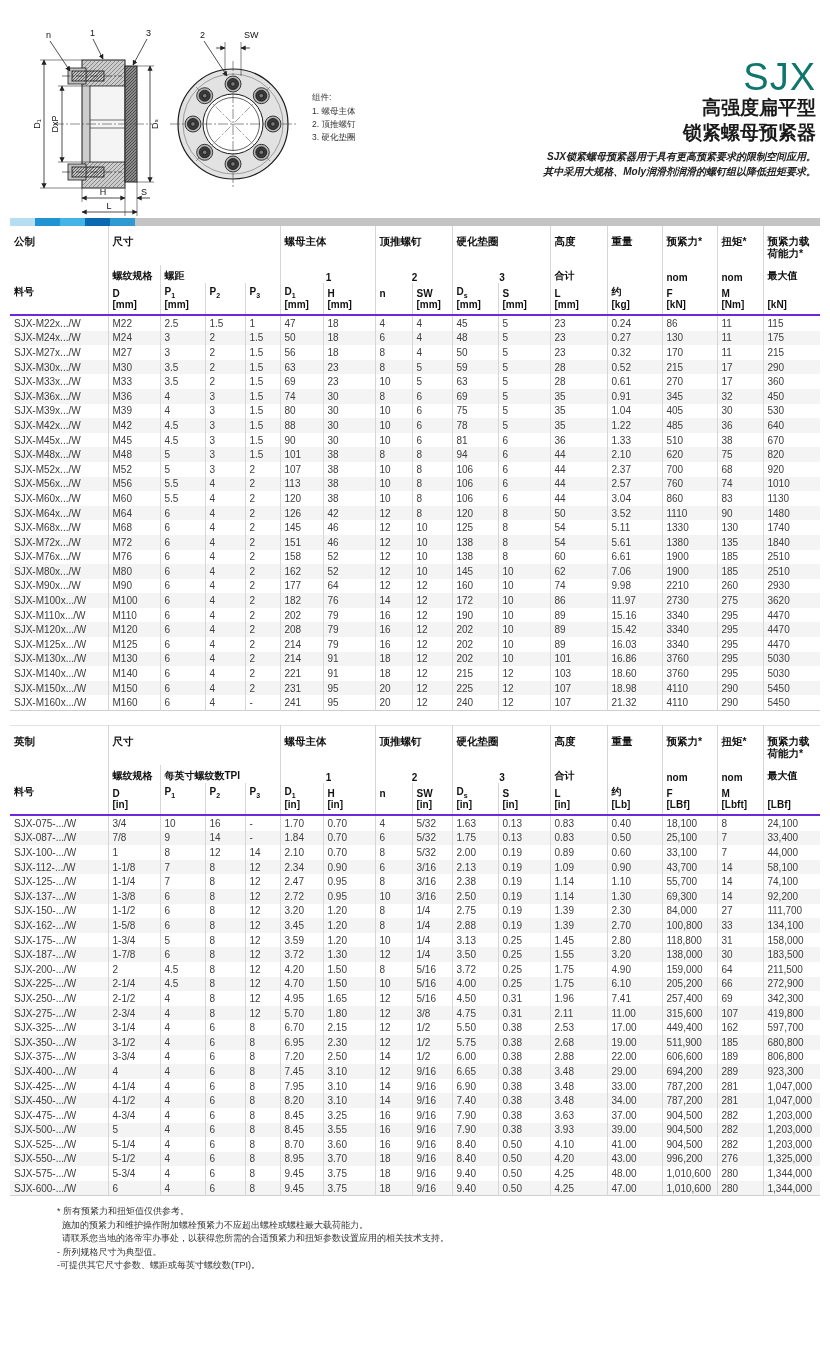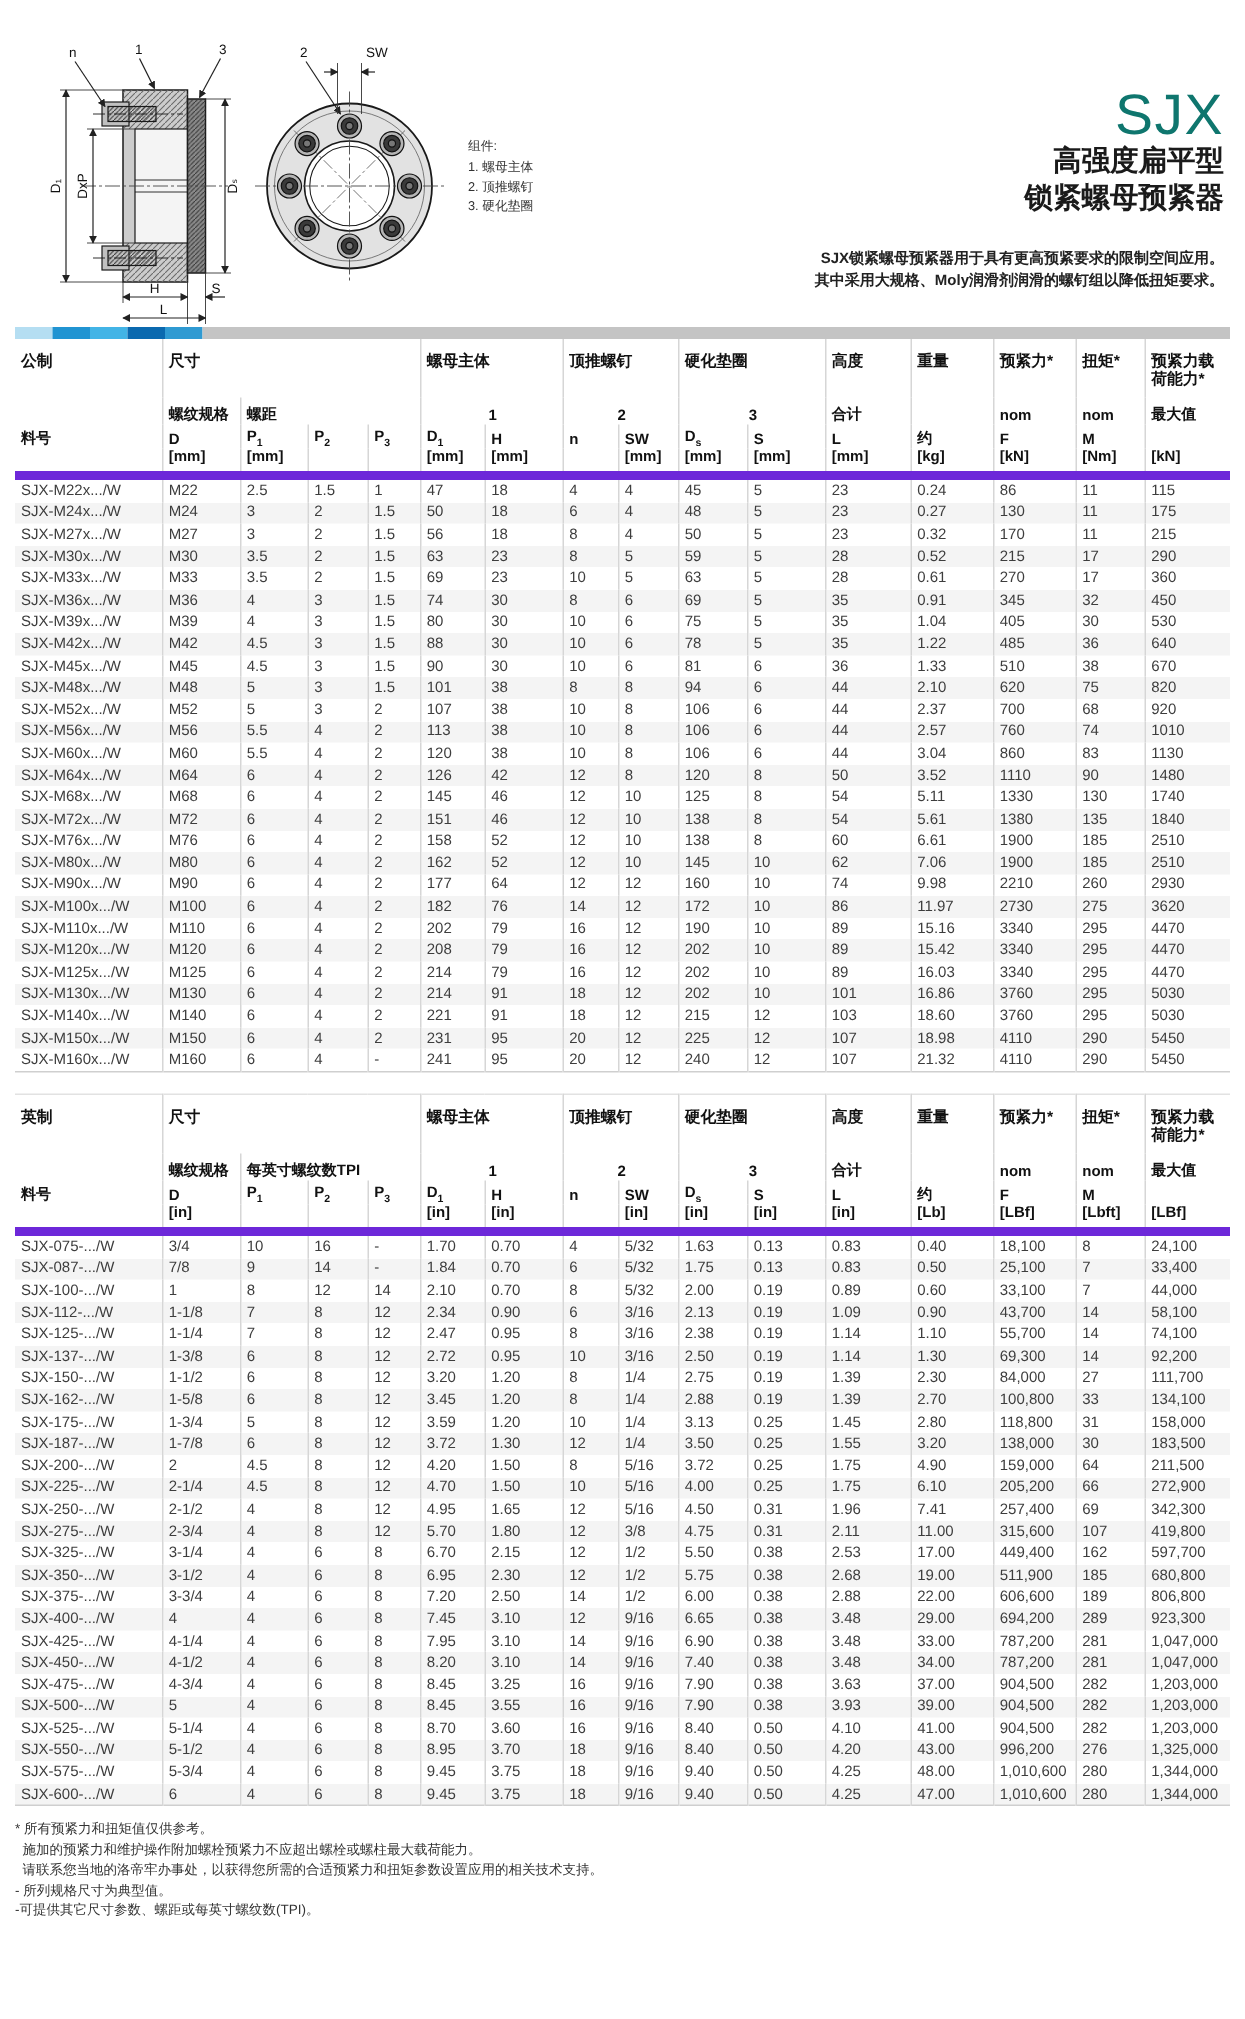--- a/index.html
+++ b/index.html
@@ -9,52 +9,52 @@
     color:#222;position:relative;overflow:hidden;
   }
   .page{position:relative;width:830px;height:1346px;}
 
   
   .top{position:relative;height:218px;}
   .drawings{position:absolute;left:10px;top:26px;}
   .title-block{position:absolute;right:14px;top:58px;text-align:right;}
   .product-title{font-size:38px;line-height:1.0;font-weight:400;color:#0f766e;letter-spacing:1px;}
   .product-subtitle{font-size:19px;font-weight:700;color:#1a1a1a;line-height:1.3;}
-  .product-desc{margin-top:20px;font-size:10px;font-weight:700;color:#222;line-height:1.5;}
+  .product-desc{margin-top:4px;font-size:10px;font-weight:700;color:#222;line-height:1.5;font-style:italic;}
 
   
   .bar{display:flex;height:8px;width:810px;margin:0 10px;}
   .bar span{display:block;height:8px;}
   .bar .fill{flex:1;}
 
   
   table.spec{
     border-collapse:collapse;table-layout:fixed;width:810px;margin:0 10px;
     font-size:10px;border-bottom:1px solid #cfcfcf;
   }
   table.spec th,table.spec td{
     border-left:1px solid #d6d6d6;padding:0 2px 0 4px;
     overflow:hidden;white-space:nowrap;text-align:left;
   }
   table.spec th:first-child,table.spec td:first-child{border-left:none;}
-  table.spec thead{border-bottom:6px solid #6d28d9;}
+  table.spec thead{border-bottom:2px solid #6d28d9;}
   table.spec thead th{font-weight:700;color:#111;}
   tr.gh th{height:30px;vertical-align:top;padding-top:9px;font-size:10.5px;white-space:normal;line-height:1.15;}
   tr.sh th{height:18px;vertical-align:bottom;}
   tr.sh th.c{text-align:center;}
   tr.sy th{height:16px;vertical-align:bottom;}
   tr.un th{height:15px;vertical-align:top;font-weight:400;color:#333;}
   table.spec tbody td{height:14.6px;color:#3d3d3d;}
   table.spec tbody tr:nth-child(even){background:#f4f4f4;}
   table.imperial{margin-top:14px;border-top:1px solid #e2e2e2;}
   sub{font-size:7px;}
 
   
   .notes{margin:9px 10px 0 10px;font-size:9px;line-height:1.5;color:#333;}
-  .notes div{white-space:pre-wrap;}
+  .notes div{white-space:pre-wrap;margin-left:47px;}
 </style>
 </head>
 <body>
 
 <div class="page">
 
   <div class="top">
     <svg class="drawings" width="400" height="192" viewBox="0 0 400 192">
       <defs>
         <marker id="ar" viewBox="0 0 10 10" refX="9" refY="5" markerWidth="6.5" markerHeight="6.5" orient="auto-start-reverse">

